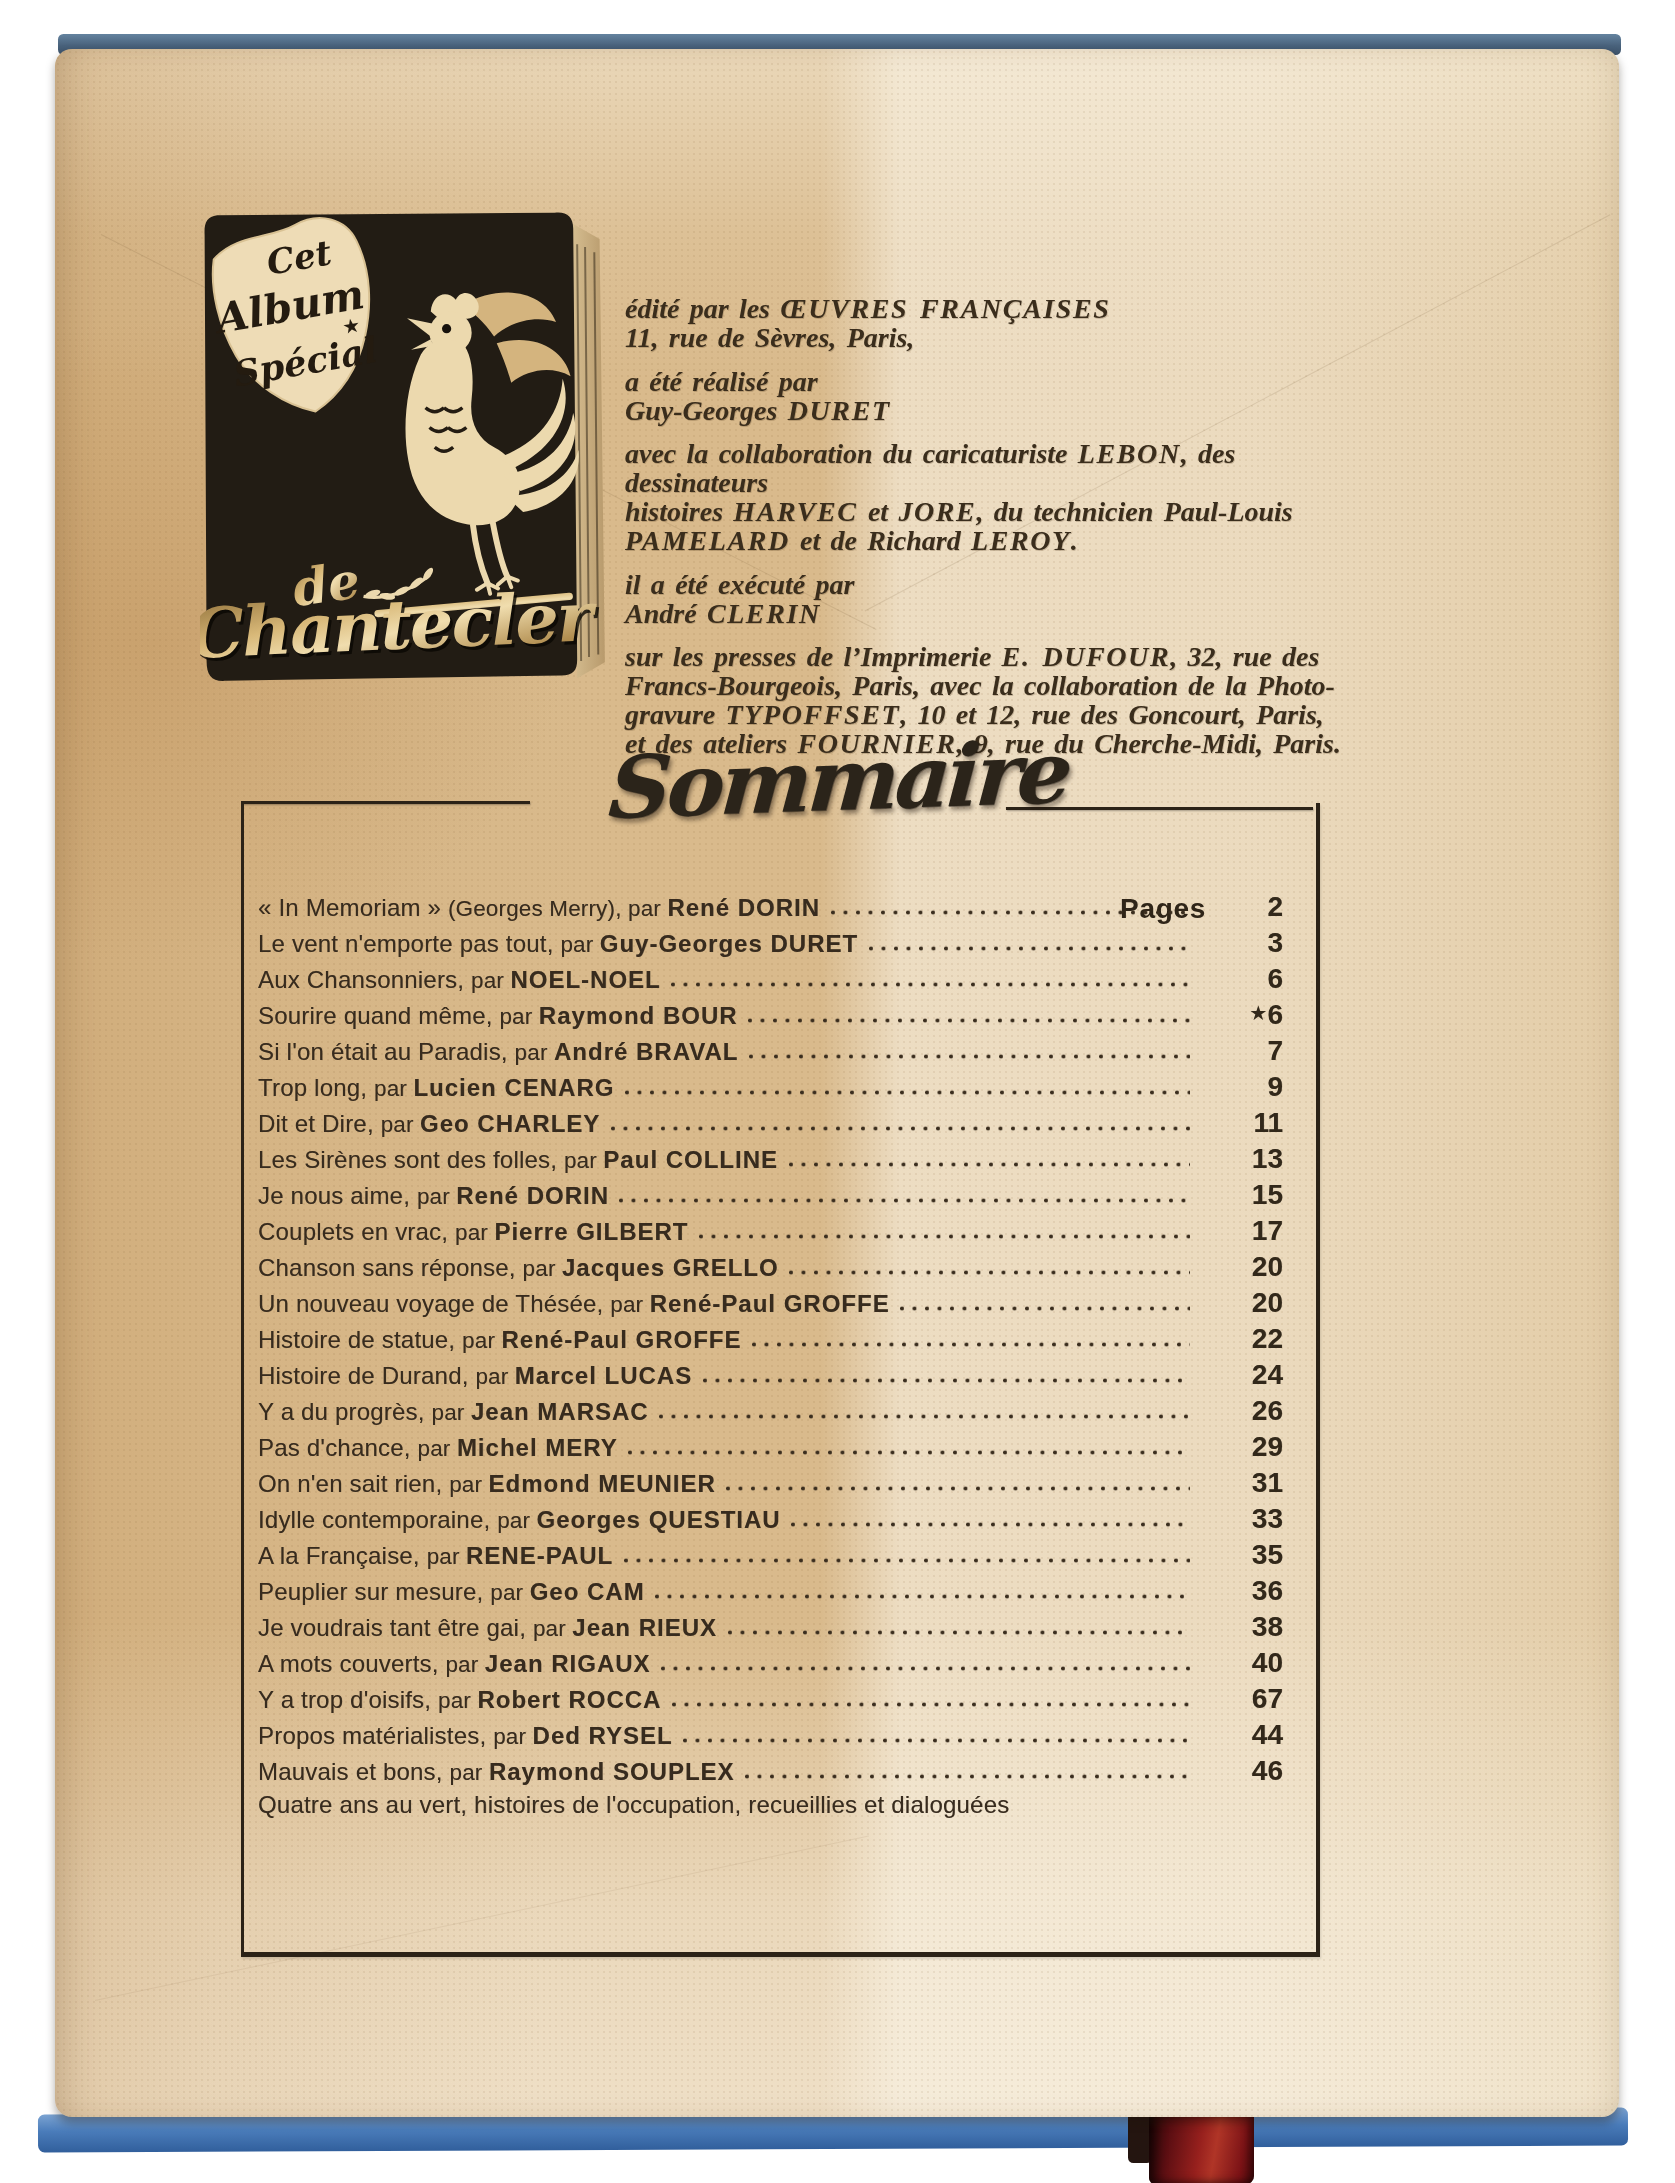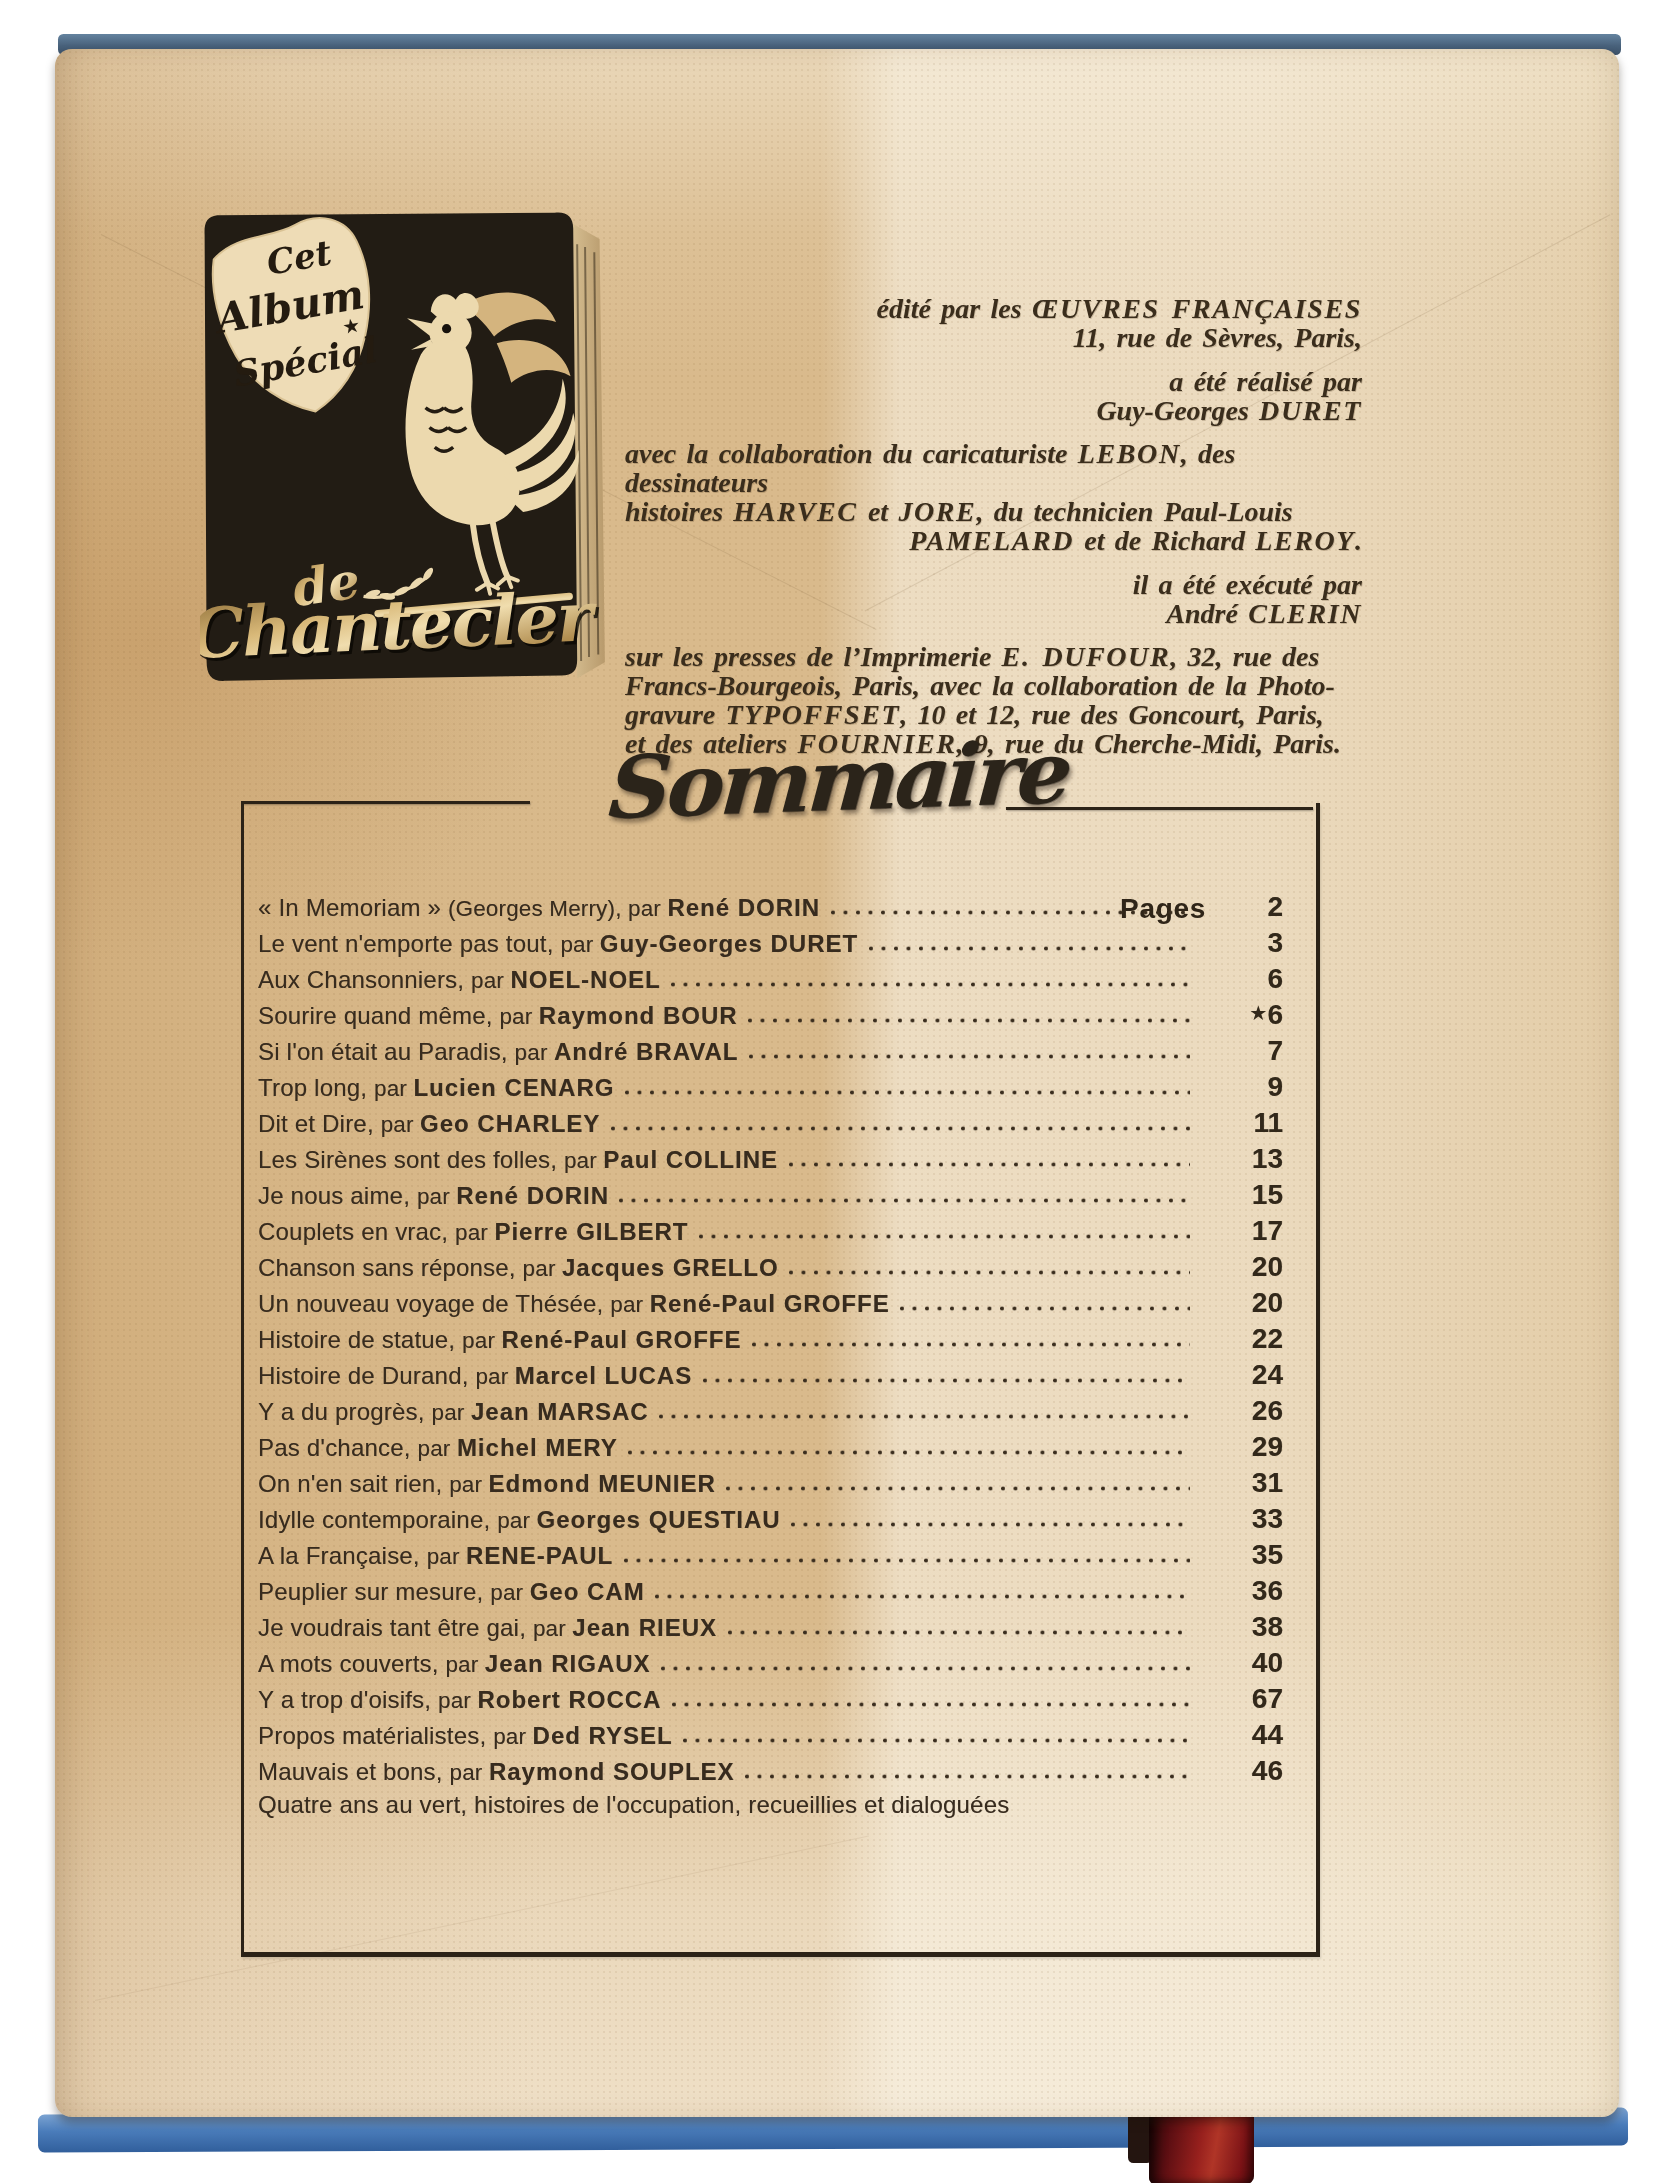--- a/index.html
+++ b/index.html
@@ -31,21 +31,21 @@
   .crease.c1{left:46px;top:185px;width:870px;transform:rotate(27deg);}
   .crease.c2{left:1555px;top:165px;width:844px;transform:rotate(152deg);}
   .crease.c3{left:40px;top:1951px;width:791px;transform:rotate(-12deg);opacity:.6;}
 
   
   .colophon{position:absolute;left:625px;top:294px;width:737px;color:#3a2d1c;
     font-family:"Liberation Serif",serif;font-style:italic;font-weight:700;
     font-size:28px;line-height:29px;word-spacing:3.3px;
     text-shadow:0.7px 0.7px 0 rgba(70,45,20,0.22);}
   .col-block{margin-bottom:14.5px;}
-  .col-line.center{text-align:right;}
+  .col-line.center{text-align:left;}
   .col-line.left{text-align:left;}
   .seg-caps{letter-spacing:1.6px;}
 
   
   .sommaire-title{position:absolute;left:610px;top:729px;color:#2b241a;
     font-family:"DejaVu Serif",serif;font-style:italic;font-weight:700;font-size:86px;
     letter-spacing:-4px;transform:skewX(-6deg) rotate(-2deg);
     text-shadow:2.6px 4px 4.6px rgba(30,20,10,0.45), 0.7px 0.7px 0 rgba(0,0,0,0.35);}
   .rule{position:absolute;height:3.3px;background:#2b2217;box-shadow:0.7px 1.3px 1.3px rgba(0,0,0,0.25);}
   .rule.left{left:241px;top:801px;width:289px;}

